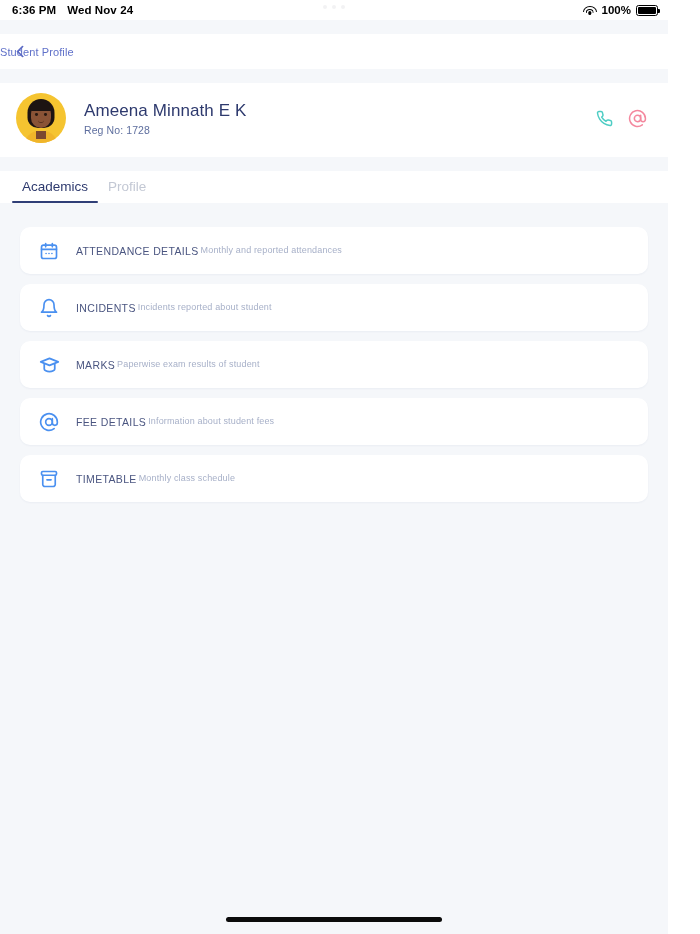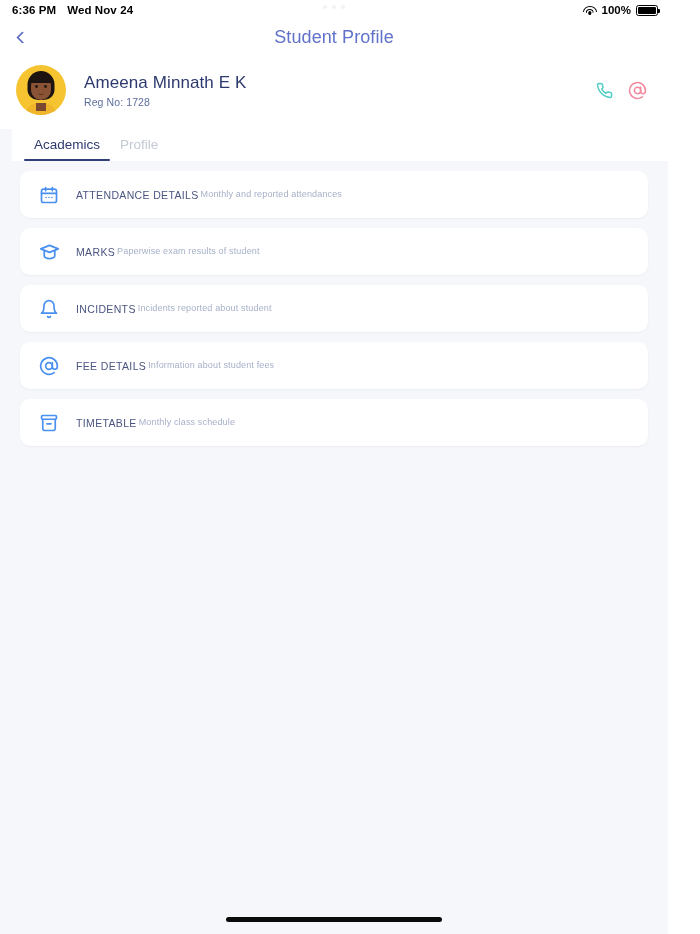--- a/index.html
+++ b/index.html
@@ -2,21 +2,21 @@
 <html><head>
 <meta charset="utf-8">
 <style>
   * { margin:0; padding:0; box-sizing:border-box; }
   html, body {
     width:700px; height:934px;
     font-family:"Liberation Sans", sans-serif;
     background:#ffffff;
     overflow:hidden;
   }
-  .screen { position:relative; width:668px; height:934px; background:#f5f7fa; display:flex; flex-direction:column; }
+  .screen { position:relative; width:668px; height:934px; background:#f5f7fa; display:flex; flex-direction:column;gap:14px; }
 
   
   .statusbar {
     height:20px; background:#ffffff;
     display:flex; align-items:center; justify-content:space-between;
     padding:0 10px 0 12px; position:relative; flex:0 0 auto;
   }
   .sb-left { display:flex; align-items:center; gap:11px; font-size:11.5px; font-weight:bold; color:#000; letter-spacing:.1px; }
   .sb-right { display:flex; align-items:flex-end; gap:5px; font-size:11.5px; font-weight:bold; color:#000; }
   .wifi-ic { width:14px; height:11px; position:relative; }
@@ -27,41 +27,41 @@
   .batt { width:22px; height:11px; border:1.3px solid #000; border-radius:2.6px; position:relative; padding:1.3px; }
   .batt::after { content:""; position:absolute; right:-3.2px; top:3.4px; width:1.8px; height:4px; background:#000; border-radius:0 1px 1px 0; }
   .batt span { display:block; width:100%; height:100%; background:#000; border-radius:1.1px; }
   .multitask { position:absolute; left:50%; top:5px; transform:translateX(-50%); display:flex; gap:5px; }
   .multitask b { width:4px; height:4px; border-radius:50%; background:#f2f2f4; display:block; }
 
   
   .navbar { height:35px; background:#fff; position:relative; display:flex; align-items:center; flex:0 0 auto; }
   .back-btn { position:absolute; left:8px; top:50%; transform:translateY(-50%); width:26px; height:26px; display:flex; align-items:center; justify-content:center; cursor:pointer; }
   .chev { width:9px; height:9px; border-left:2px solid #5b6ac4; border-bottom:2px solid #5b6ac4; transform:rotate(45deg); margin-left:3px; border-radius:1px; }
-  .nav-title { width:100%; text-align:center; font-size:18px; color:#6071c9; letter-spacing:.1px; }
+  .nav-title { width:100%; text-align:left; font-size:11px; color:#6071c9; letter-spacing:.1px; }
 
   
   .profile { background:#fff; padding:10px 20px 14px 16px; display:flex; align-items:center; flex:0 0 auto; }
   .avatar { width:50px; height:50px; border-radius:50%; background:#f5c430; position:relative; overflow:hidden; flex:0 0 auto; }
   .av-hair { position:absolute; left:50%; top:6px; transform:translateX(-50%); width:27px; height:29px; background:#1d1412; border-radius:14px 14px 11px 11px; }
   .av-face { position:absolute; left:50%; top:12px; transform:translateX(-50%); width:20px; height:23px; background:#8a5336; border-radius:9px 9px 10px 10px; }
   .av-fringe { position:absolute; left:50%; top:11px; transform:translateX(-50%); width:21px; height:7px; background:#1d1412; border-radius:10px 10px 6px 6px; }
   .av-eye { position:absolute; top:20px; width:2.6px; height:2.8px; background:#2a1a12; border-radius:50%; }
   .av-eye.l { left:19px; } .av-eye.r { left:28px; }
   .av-mouth { position:absolute; left:50%; top:27px; transform:translateX(-50%); width:6px; height:3px; border-bottom:1.6px solid #56301e; border-radius:0 0 6px 6px; }
   .av-body { position:absolute; left:50%; bottom:-4px; transform:translateX(-50%); width:34px; height:16px; background:#f0b52a; border-radius:15px 15px 0 0; }
   .av-neck { position:absolute; left:50%; bottom:4px; transform:translateX(-50%); width:10px; height:8px; background:#7b4830; }
   .p-text { margin-left:18px; flex:1 1 auto; }
   .p-name { font-size:17px; color:#2e3a6e; letter-spacing:.1px; line-height:1.25; }
   .p-reg { font-size:10.5px; color:#5e6e9e; margin-top:3px; letter-spacing:.1px; }
   .p-actions { display:flex; align-items:center; gap:11px; }
   .act { width:22px; height:22px; display:flex; align-items:center; justify-content:center; cursor:pointer; }
 
   
-  .tabs { background:#fff; display:flex; padding:0 12px; flex:0 0 auto;margin-left:12px; }
+  .tabs { background:#fff; display:flex; padding:0 12px; flex:0 0 auto; }
   .tab { padding:8px 10px 9px; font-size:13.5px; color:#c3c8d4; position:relative; cursor:pointer; }
   .tab.active { color:#2e3a6e; }
   .tab.active::after { content:""; position:absolute; left:0; right:0; bottom:0; height:2.5px; background:#303f77; border-radius:2px; }
 
   
   .list { flex:1 1 auto; background:#f5f7fa; padding:10px 20px 0; overflow:hidden; }
   .card {
     background:#fff; border-radius:10px; height:47px;
     display:flex; align-items:center; padding:0 18px;
     margin-bottom:10px; cursor:pointer;
@@ -163,47 +163,47 @@
         </svg>
       </span>
       <span class="card-txt">
         <span class="card-title">ATTENDANCE DETAILS</span>
         <span class="card-sub">Monthly and reported attendances</span>
       </span>
     </div>
 
     <div class="card">
       <span class="card-ic">
+        <svg width="20" height="20" viewBox="0 0 24 24" fill="none" stroke="#4a90f0" stroke-width="2" stroke-linecap="round" stroke-linejoin="round">
+          <path d="M18 8A6 6 0 0 0 6 8c0 7-3 9-3 9h18s-3-2-3-9"></path>
+          <path d="M13.73 21a2 2 0 0 1-3.46 0"></path>
+        </svg>
+      </span>
+      <span class="card-txt">
+        <span class="card-title">INCIDENTS</span>
+        <span class="card-sub">Incidents reported about student</span>
+      </span>
+    </div>
+
+    <div class="card">
+      <span class="card-ic">
         <svg width="21" height="21" viewBox="0 0 24 24" fill="none" stroke="#4a90f0" stroke-width="2" stroke-linecap="round" stroke-linejoin="round">
           <path d="M2 9l10-4 10 4-10 4L2 9z"></path>
           <path d="M6 11.5V17c0 1.5 2.7 3 6 3s6-1.5 6-3v-5.5"></path>
         </svg>
       </span>
       <span class="card-txt">
         <span class="card-title">MARKS</span>
         <span class="card-sub">Paperwise exam results of student</span>
       </span>
     </div>
 
     <div class="card">
       <span class="card-ic">
         <svg width="20" height="20" viewBox="0 0 24 24" fill="none" stroke="#4a90f0" stroke-width="2" stroke-linecap="round" stroke-linejoin="round">
-          <path d="M18 8A6 6 0 0 0 6 8c0 7-3 9-3 9h18s-3-2-3-9"></path>
-          <path d="M13.73 21a2 2 0 0 1-3.46 0"></path>
-        </svg>
-      </span>
-      <span class="card-txt">
-        <span class="card-title">INCIDENTS</span>
-        <span class="card-sub">Incidents reported about student</span>
-      </span>
-    </div>
-
-    <div class="card">
-      <span class="card-ic">
-        <svg width="20" height="20" viewBox="0 0 24 24" fill="none" stroke="#4a90f0" stroke-width="2" stroke-linecap="round" stroke-linejoin="round">
           <circle cx="12" cy="12" r="4"></circle>
           <path d="M16 8v5a3 3 0 0 0 6 0v-1a10 10 0 1 0-3.92 7.94"></path>
         </svg>
       </span>
       <span class="card-txt">
         <span class="card-title">FEE DETAILS</span>
         <span class="card-sub">Information about student fees</span>
       </span>
     </div>
 

